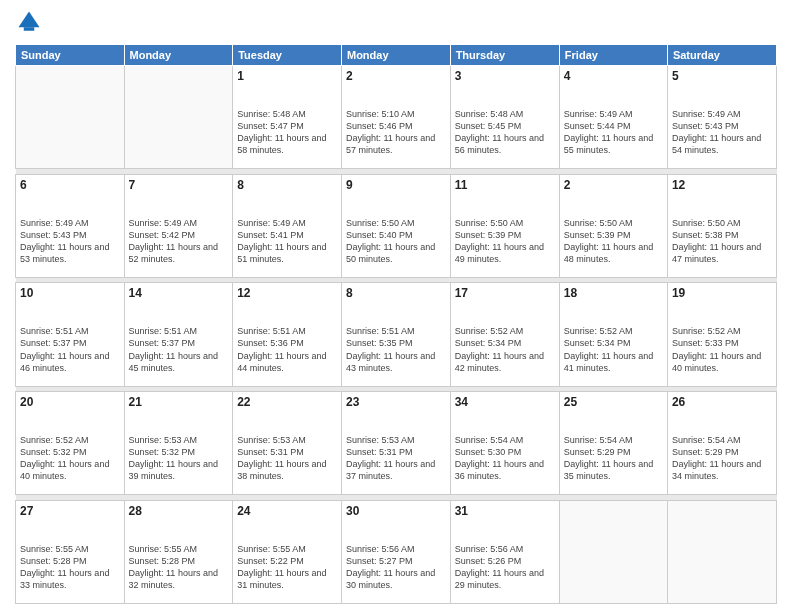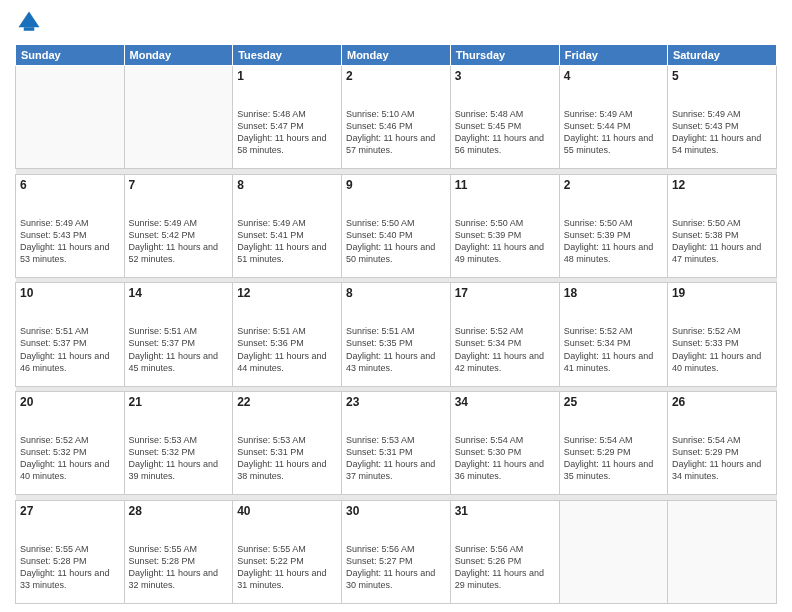--- a/index.html
+++ b/index.html
@@ -371,21 +371,21 @@
 and 33 minutes.</div>
           </td>
           <td>
             <span class="day-num">28</span>
             <div class="day-info">Sunrise: 5:55 AM
 Sunset: 5:28 PM
 Daylight: 11 hours
 and 32 minutes.</div>
           </td>
           <td>
-            <span class="day-num">40</span>
+            <span class="day-num">24</span>
             <div class="day-info">Sunrise: 5:55 AM
 Sunset: 5:22 PM
 Daylight: 11 hours
 and 31 minutes.</div>
           </td>
           <td>
             <span class="day-num">30</span>
             <div class="day-info">Sunrise: 5:56 AM
 Sunset: 5:27 PM
 Daylight: 11 hours

